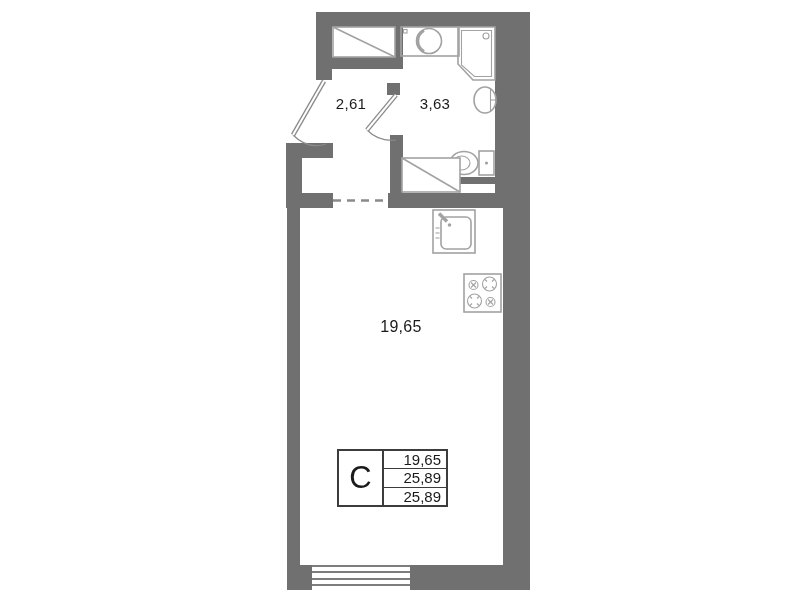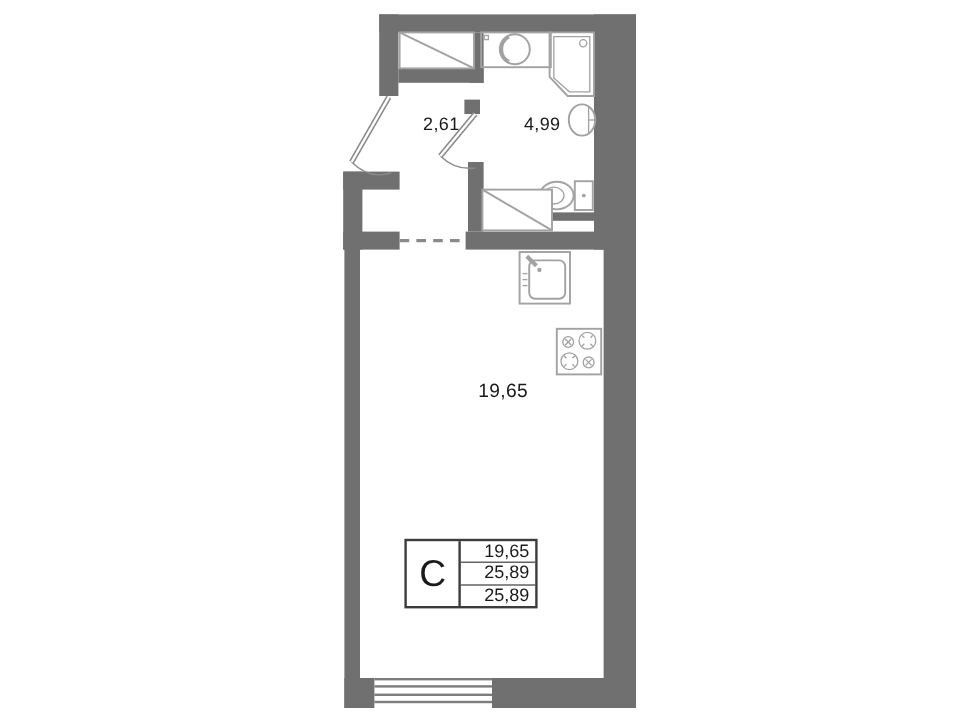--- a/index.html
+++ b/index.html
@@ -13,21 +13,21 @@
   .fx { fill:none; stroke:var(--fixture,#a2a2a2); stroke-width:1.6px; }
   .fx-white { fill:#ffffff; stroke:var(--fixture,#a2a2a2); stroke-width:1.6px; }
   .fx-thin { fill:none; stroke:var(--fixture,#a2a2a2); stroke-width:1.1px; }
   .fx-fill { fill:var(--fixture,#a2a2a2); stroke:none; }
   .door-line { stroke:var(--door,#8a8a8a); stroke-width:4.6px; fill:none; stroke-linecap:butt; }
   .door-core { stroke:#ffffff; stroke-width:2px; fill:none; }
   .door-arc { stroke:var(--door,#8a8a8a); stroke-width:1.2px; fill:none; }
   .dash { stroke:var(--door,#8f8f8f); stroke-width:2.6px; stroke-dasharray:8 6; }
   .room-label {
     position:absolute; font-size:15px; color:var(--text,#1a1a1a);
-    text-align:right; letter-spacing:0.3px; white-space:nowrap;
+    text-align:center; letter-spacing:0.3px; white-space:nowrap;
   }
   .legend {
     position:absolute; left:337px; top:449px; width:111px; height:58px;
     display:flex; border:2px solid var(--table-border,#3c3c3c);
     background:#ffffff; box-sizing:border-box;
   }
   .legend-type {
     width:43px; border-right:2px solid var(--table-border,#3c3c3c);
     display:flex; align-items:center; justify-content:center;
     font-size:31px; color:var(--text,#1a1a1a);
@@ -145,21 +145,21 @@
       <line class="fx-thin" x1="479" y1="296.5" x2="477" y2="298.5"></line>
       <line class="fx-thin" x1="470" y1="305.5" x2="472" y2="303.5"></line>
       <line class="fx-thin" x1="479" y1="305.5" x2="477" y2="303.5"></line>
       <circle class="fx-thin" cx="490.5" cy="302" r="4.5"></circle>
       <line class="fx-thin" x1="488" y1="299.5" x2="493" y2="304.5"></line>
       <line class="fx-thin" x1="493" y1="299.5" x2="488" y2="304.5"></line>
     </g>
   </svg>
 
   <div class="room-label" style="left:319px;top:95px;width:64px">2,61</div>
-  <div class="room-label" style="left:403px;top:95px;width:64px">4,99</div>
+  <div class="room-label" style="left:403px;top:95px;width:64px">3,63</div>
   <div class="room-label" style="left:362px;top:318px;width:78px;font-size:16px">19,65</div>
 
   <div class="legend">
     <div class="legend-type">С</div>
     <div class="legend-rows">
       <div class="legend-row">19,65</div>
       <div class="legend-row">25,89</div>
       <div class="legend-row">25,89</div>
     </div>
   </div>

